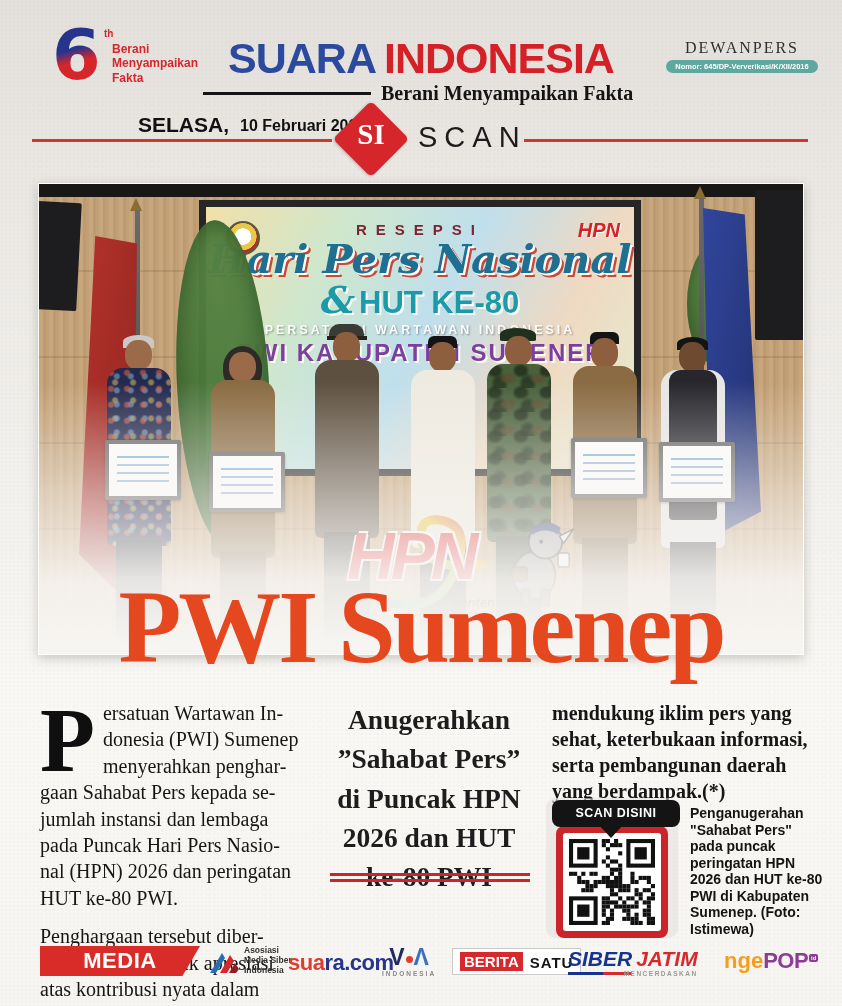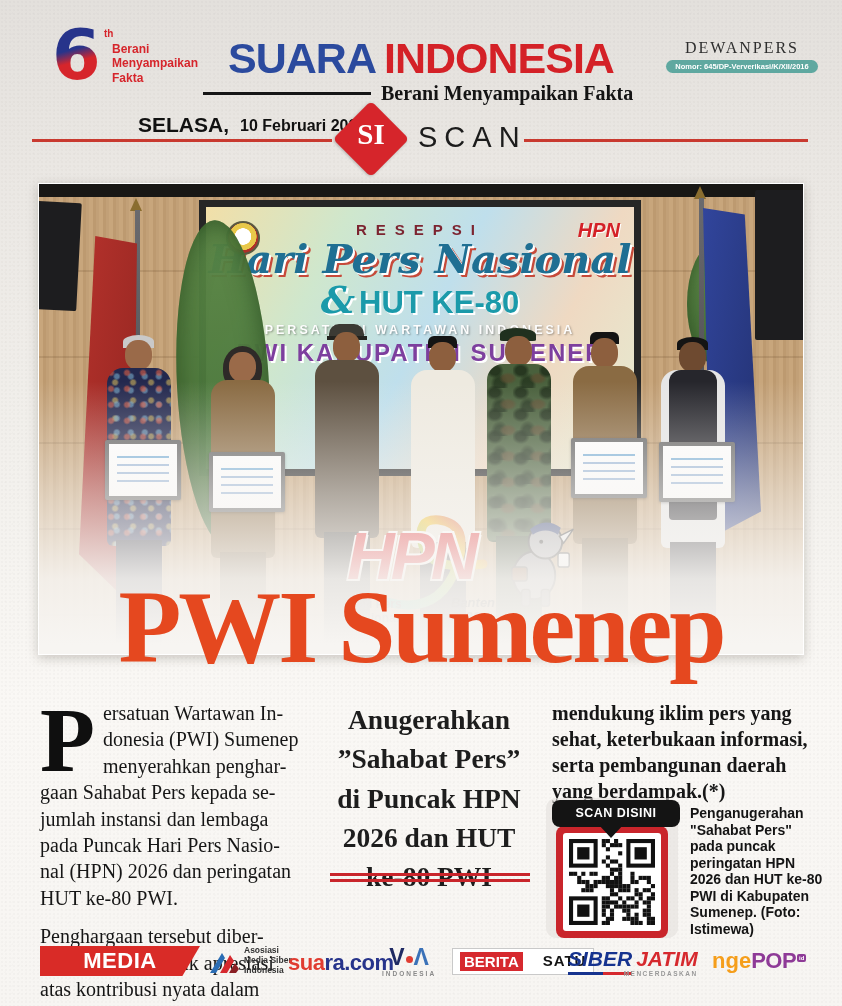--- a/index.html
+++ b/index.html
@@ -130,30 +130,30 @@
     text-align:center;line-height:30px;letter-spacing:.5px;}
   .amsi{left:208px;top:6px;display:flex;align-items:center;gap:4px;}
   .amsi .txt{font-size:8.5px;line-height:1.15;color:#333;font-weight:600;white-space:pre-line;}
   .suara{left:288px;top:10px;font-size:22px;font-weight:900;letter-spacing:-.5px;}
   .suara .s1{color:#e03c31;} .suara .s2{color:#27348b;}
   .voa{left:382px;top:6px;text-align:center;}
   .voa .row{font-size:23px;font-weight:900;line-height:1;}
   .voa .v{color:#1f2a63;} .voa .dot{display:inline-block;width:7px;height:7px;border-radius:50%;background:#e03c31;margin:0 1px 2px 1px;}
   .voa .a{color:#3b72b8;}
   .voa .sub{font-size:6.5px;letter-spacing:2px;color:#8a8a8a;font-weight:700;margin-top:1px;}
-  .bsatu{left:452px;top:8px;background:#fff;border:1.5px solid #c9c9c9;padding:3px 7px;display:flex;align-items:flex-start;gap:20px;}
+  .bsatu{left:452px;top:8px;background:#fff;border:1.5px solid #c9c9c9;padding:3px 7px;display:flex;align-items:flex-end;gap:7px;}
   .bsatu .b1{background:#d6292e;color:#fff;font-weight:900;font-size:15px;padding:1px 4px;}
   .bsatu .b2{color:#141414;font-weight:900;font-size:15px;letter-spacing:1px;}
   .sjatim{left:568px;top:8px;}
   .sjatim .row{font-size:21px;font-weight:900;font-style:italic;line-height:1;}
   .sjatim .j1{color:#16338f;border-bottom:3px solid;border-image:linear-gradient(90deg,#16338f 55%,#d6292e 55%) 1;padding-bottom:2px;}
   .sjatim .j2{color:#d6292e;margin-left:4px;}
   .sjatim .sub{font-size:6.5px;letter-spacing:1.5px;color:#999;font-weight:700;text-align:right;margin-top:1px;}
   .ngepop{left:712px;top:8px;font-size:22px;font-weight:900;}
-  .ngepop .n1{color:#f59e1b;} .ngepop .n2{color:#8e3a97;letter-spacing:-.5px;}
+  .ngepop .n1{color:#f59e1b;margin-left:12px;} .ngepop .n2{color:#8e3a97;letter-spacing:-.5px;}
   .ngepop .badge{display:inline-block;background:#8e3a97;color:#fff;font-size:6px;font-weight:700;border-radius:2px;
     padding:1px 2px;vertical-align:super;margin-left:1px;}
 </style>
 </head>
 <body>
 
 <div id="page">
 
   <div class="abs six-wrap">
     <div class="six">6</div>

